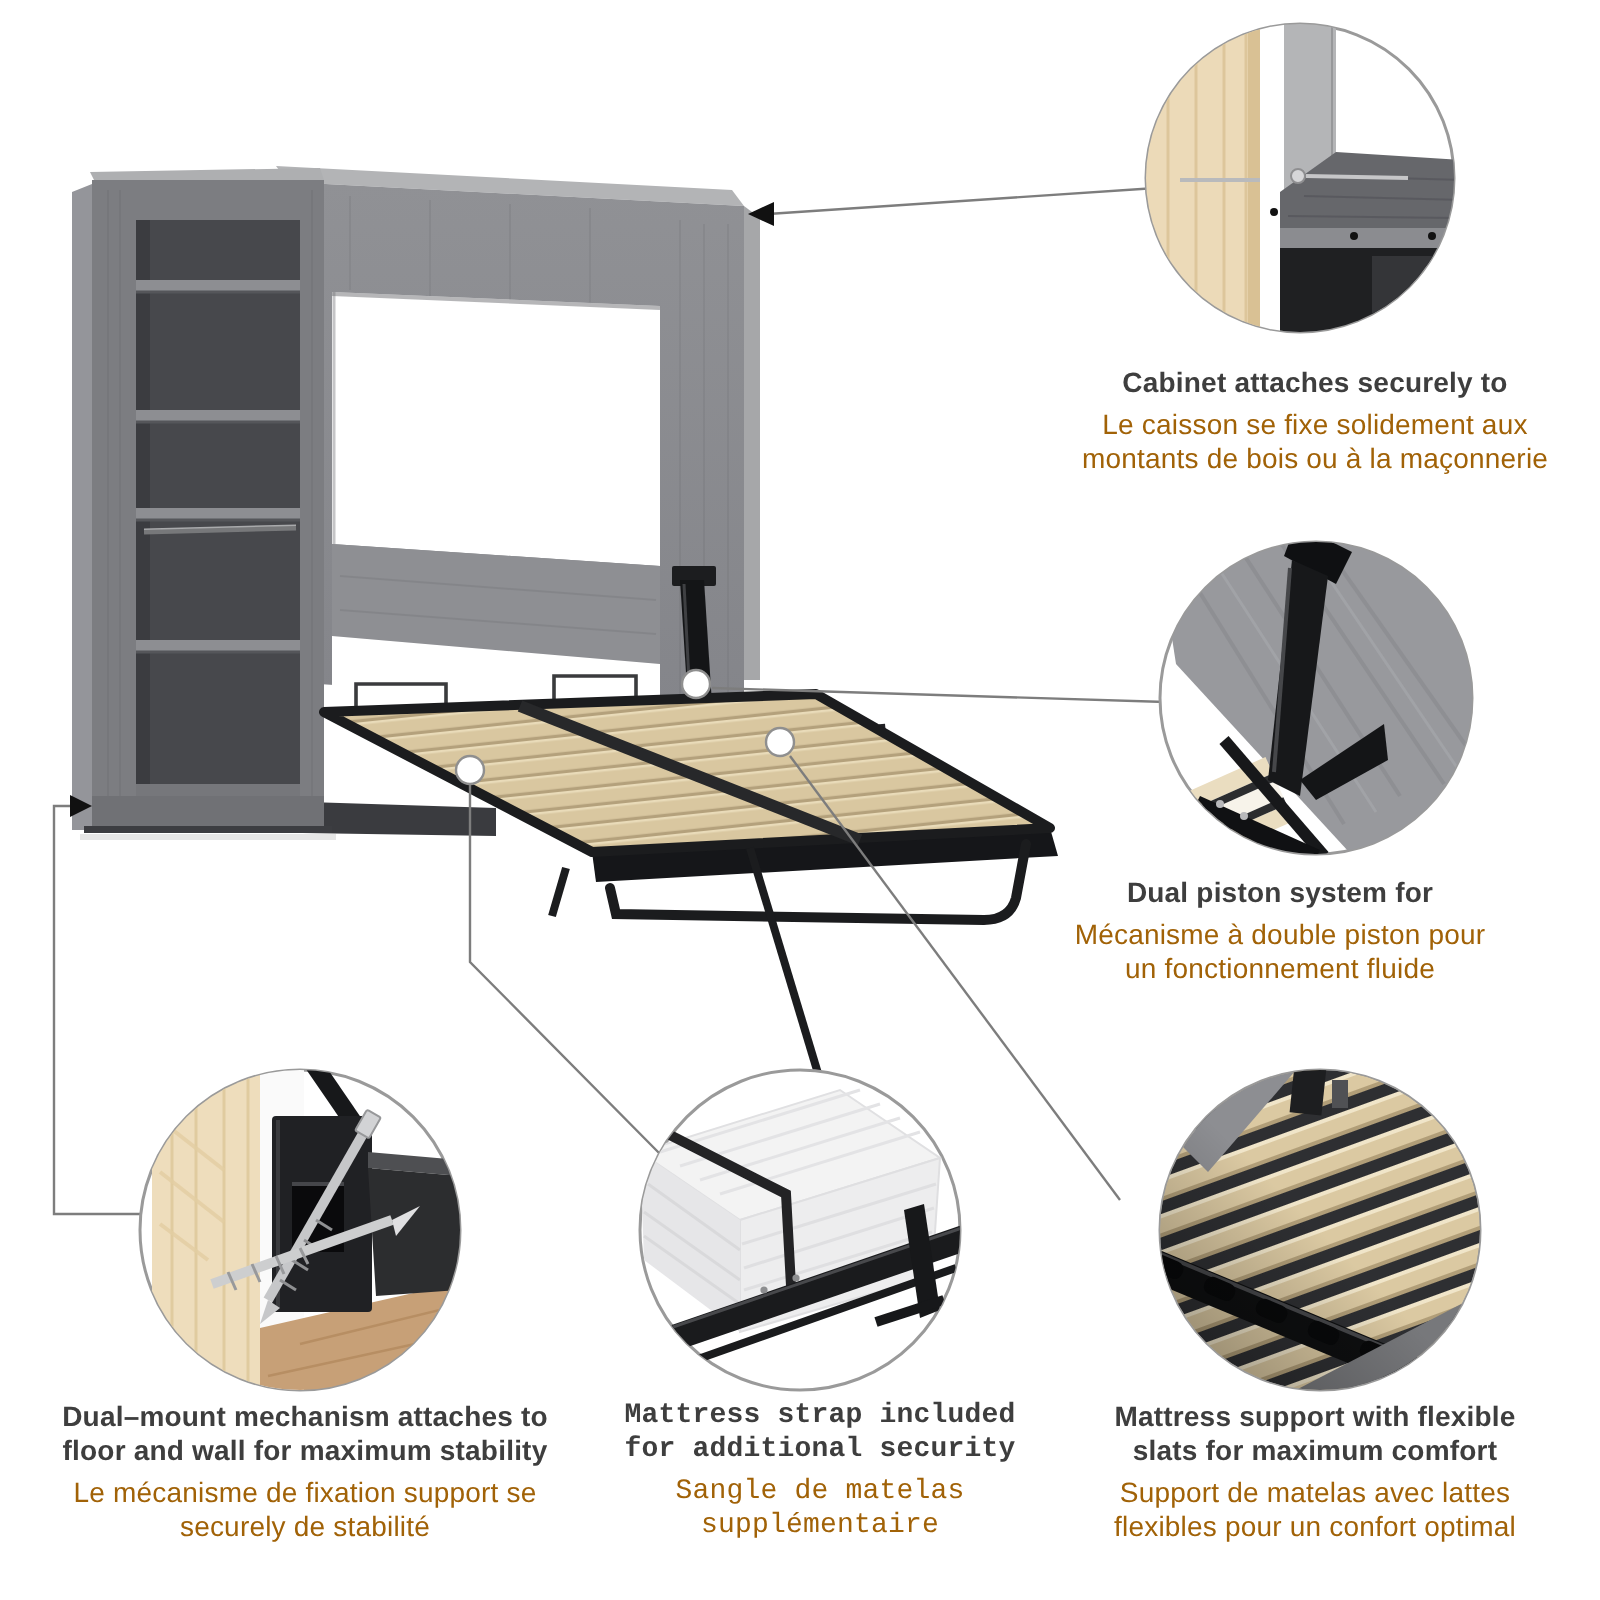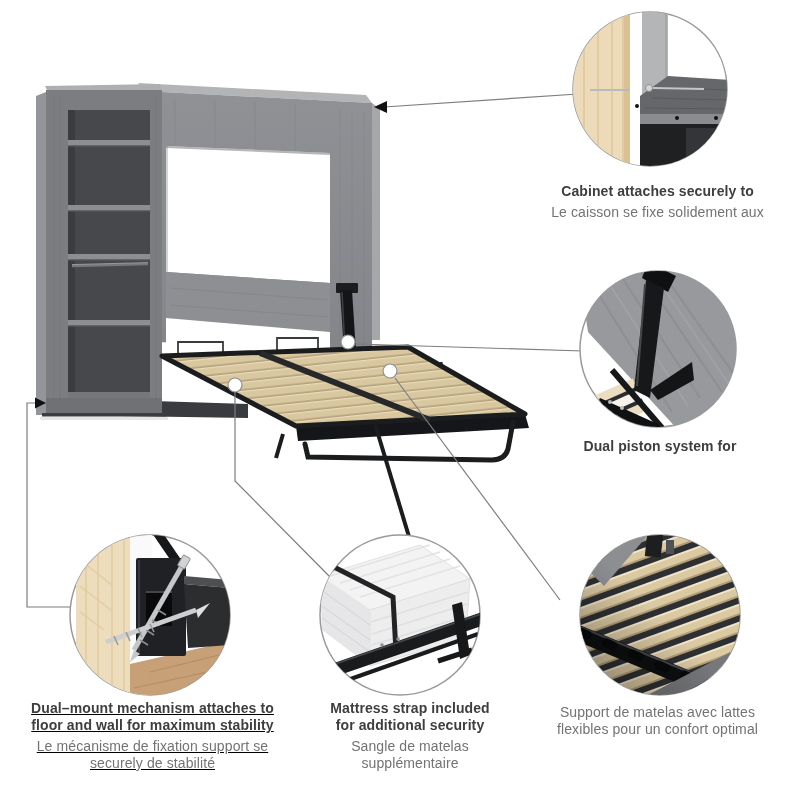--- a/index.html
+++ b/index.html
@@ -3,21 +3,21 @@
 <meta charset="utf-8">
 <style>
   html,body{margin:0;padding:0;background:#fff;}
   .stage{position:relative;width:800px;height:800px;background:#fff;overflow:hidden;
          font-family:"Liberation Sans",sans-serif;}
   .stage svg{position:absolute;left:0;top:0;}
   .callout-text{position:absolute;text-align:center;}
   .line{font-size:14px;line-height:17px;letter-spacing:.1px;white-space:nowrap;}
   .en .line{color:#3e3e3e;font-weight:700;}
   .fr{margin-top:4px;}
-  .fr .line{color:#737373;font-weight:400;}
+  .fr .line{color:#a16207;font-weight:400;}
 </style>
 </head>
 <body>
 
 <div class="stage">
 
 <svg width="800" height="800" viewBox="0 0 800 800">
   <defs>
     <clipPath id="cTR">
           <circle cx="650" cy="89" r="77"></circle>
@@ -332,53 +332,60 @@
     </g>
   </g>
 </svg>
 
   <div class="callout-text" style="left:520px;top:183px;width:275px;">
     <div class="en">
       <div class="line">Cabinet attaches securely to</div>
     </div>
     <div class="fr">
       <div class="line">Le caisson se fixe solidement aux</div>
-    </div>
-  </div>
-
-  <div class="callout-text" style="left:535px;top:438px;width:250px;">
+      <div class="line">montants de bois ou à la maçonnerie</div>
+    </div>
+  </div>
+
+  <div class="callout-text" style="left:515px;top:438px;width:250px;">
     <div class="en">
       <div class="line">Dual piston system for</div>
     </div>
     <div class="fr">
-    </div>
-  </div>
-
-  <div class="callout-text" style="left:5px;top:700px;width:295px;text-decoration:underline;">
+      <div class="line">Mécanisme à double piston pour</div>
+      <div class="line">un fonctionnement fluide</div>
+    </div>
+  </div>
+
+  <div class="callout-text" style="left:5px;top:700px;width:295px;">
     <div class="en">
       <div class="line">Dual–mount mechanism attaches to</div>
       <div class="line">floor and wall for maximum stability</div>
     </div>
     <div class="fr">
       <div class="line">Le mécanisme de fixation support se</div>
       <div class="line">securely de stabilité</div>
     </div>
   </div>
 
-  <div class="callout-text" style="left:285px;top:700px;width:250px;">
+  <div class="callout-text" style="left:285px;top:700px;width:250px;font-family:Liberation Mono, monospace;">
     <div class="en">
       <div class="line">Mattress strap included</div>
       <div class="line">for additional security</div>
     </div>
     <div class="fr">
       <div class="line">Sangle de matelas</div>
       <div class="line">supplémentaire</div>
     </div>
   </div>
 
   <div class="callout-text" style="left:525px;top:700px;width:265px;">
+    <div class="en">
+      <div class="line">Mattress support with flexible</div>
+      <div class="line">slats for maximum comfort</div>
+    </div>
     <div class="fr">
       <div class="line">Support de matelas avec lattes</div>
       <div class="line">flexibles pour un confort optimal</div>
     </div>
   </div>
 
 </div>
 
 </body></html>

